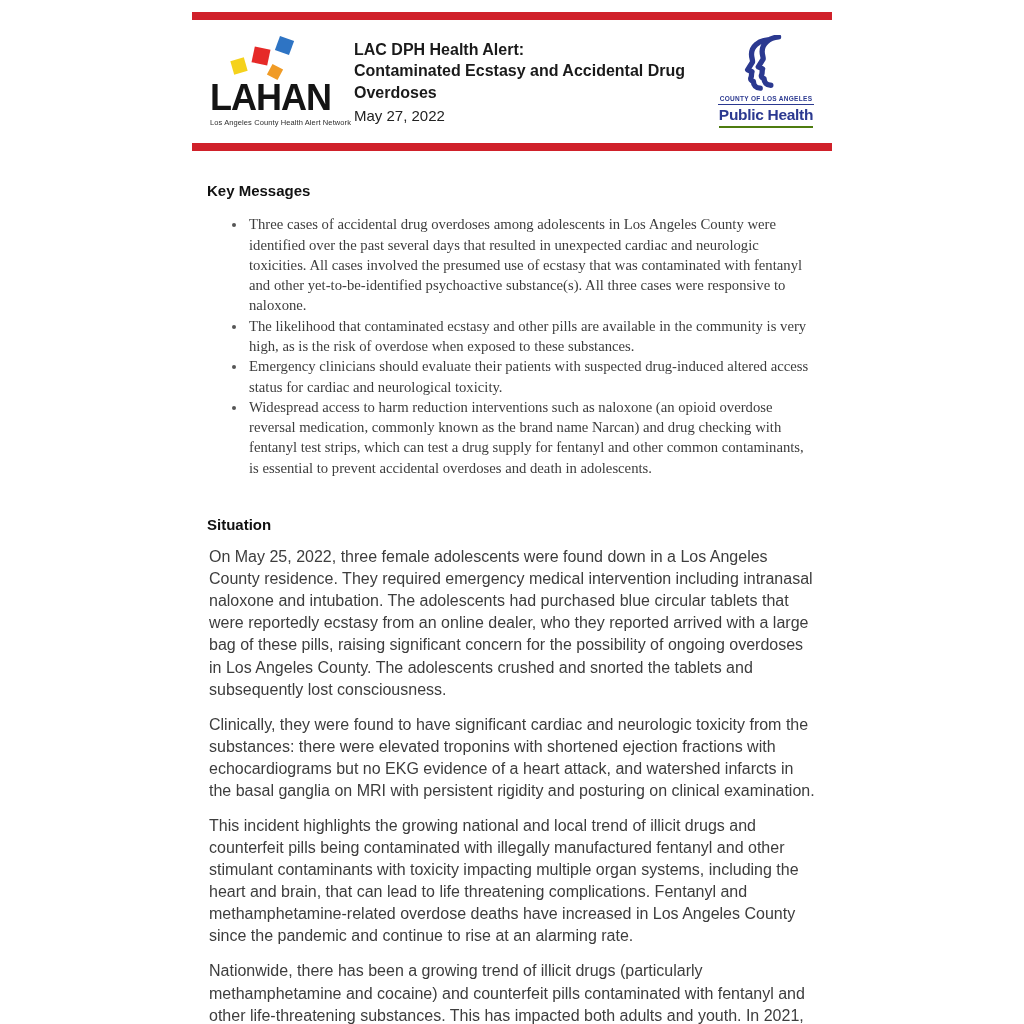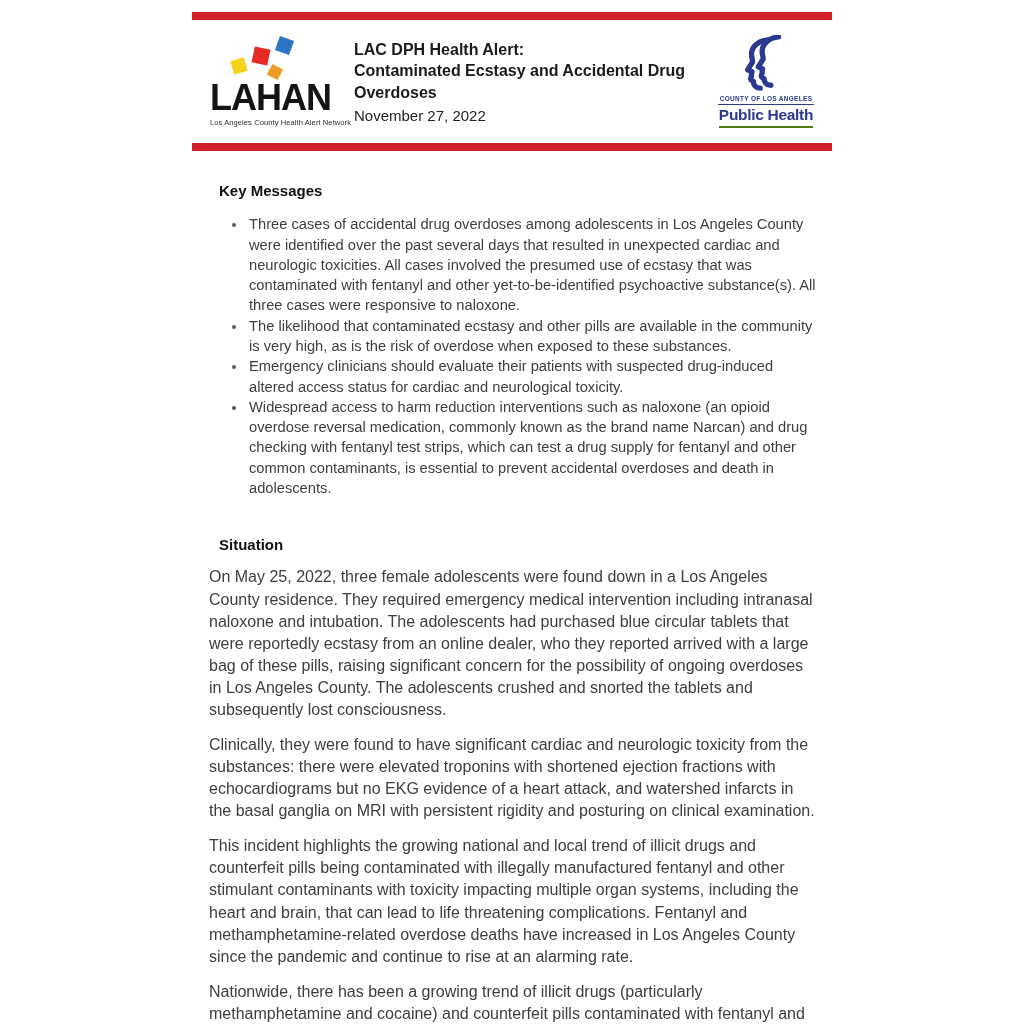--- a/index.html
+++ b/index.html
@@ -59,28 +59,28 @@
 
   
   .content { padding: 0 15px; }
   .intro {
     font-style: italic; font-size: 15px; color: #333333;
     text-align: center; line-height: 1.4;
     margin: 18px 20px 0;
   }
   .section-heading {
     font-size: 15px; font-weight: bold; color: #111111;
-    margin: 31px 12px 0; line-height: 1.15;
+    margin: 31px 0 0; line-height: 1.15;
   }
   .heading-situation { margin-top: 38px; }
   .bullet-list {
     margin: 15px 0 0; padding-left: 40px;
     font-size: 14.7px; line-height: 1.38; color: #3d3d3d;
   }
-  .bullet-list li { margin: 0; padding-left: 2px; }
+  .bullet-list li { margin: 0; padding-left: 2px; font-family: Liberation Serif, serif; }
   .bullet-list li::marker { color: #555; }
   .body-para {
     font-size: 16px; line-height: 1.38; color: #3d3d3d;
     margin: 13px 2px 0;
   }
 </style>
 </head>
 <body>
 
 <div class="page">
@@ -96,21 +96,21 @@
         <span class="sq sq-blue"></span>
         <span class="sq sq-orange"></span>
       </div>
       <div class="lahan-word">LAHAN</div>
       <div class="lahan-tagline">Los Angeles County Health Alert Network</div>
     </div>
 
     <div class="title-block">
       <div class="title-line">LAC DPH Health Alert:</div>
       <div class="title-line">Contaminated Ecstasy and Accidental Drug Overdoses</div>
-      <div class="alert-date">November 27, 2022</div>
+      <div class="alert-date">May 27, 2022</div>
     </div>
 
     <div class="ph-logo">
       <svg class="ph-faces" width="64" height="58" viewBox="0 0 64 60">
         <g fill="none" stroke="#2B3990" stroke-width="5.5" stroke-linecap="round" stroke-linejoin="round">
           <path d="M 45 2 C 35 3 28 9 28 17 C 28 21 29.5 23 29 25 L 24 33 L 28.5 35 C 27.5 37.5 28.5 39 27.5 41 C 26.5 43 28 44.5 30 45 C 30 49 32.5 52 37 52"></path>
           <path d="M 34 5 C 24 6 17 12 17 20 C 17 24 18.5 26 18 28 L 13 36 L 17.5 38 C 16.5 40.5 17.5 42 16.5 44 C 15.5 46 17 47.5 19 48 C 19 52 21.5 55 26 55"></path>
         </g>
       </svg>
       <span class="ph-county">COUNTY OF LOS ANGELES</span>

